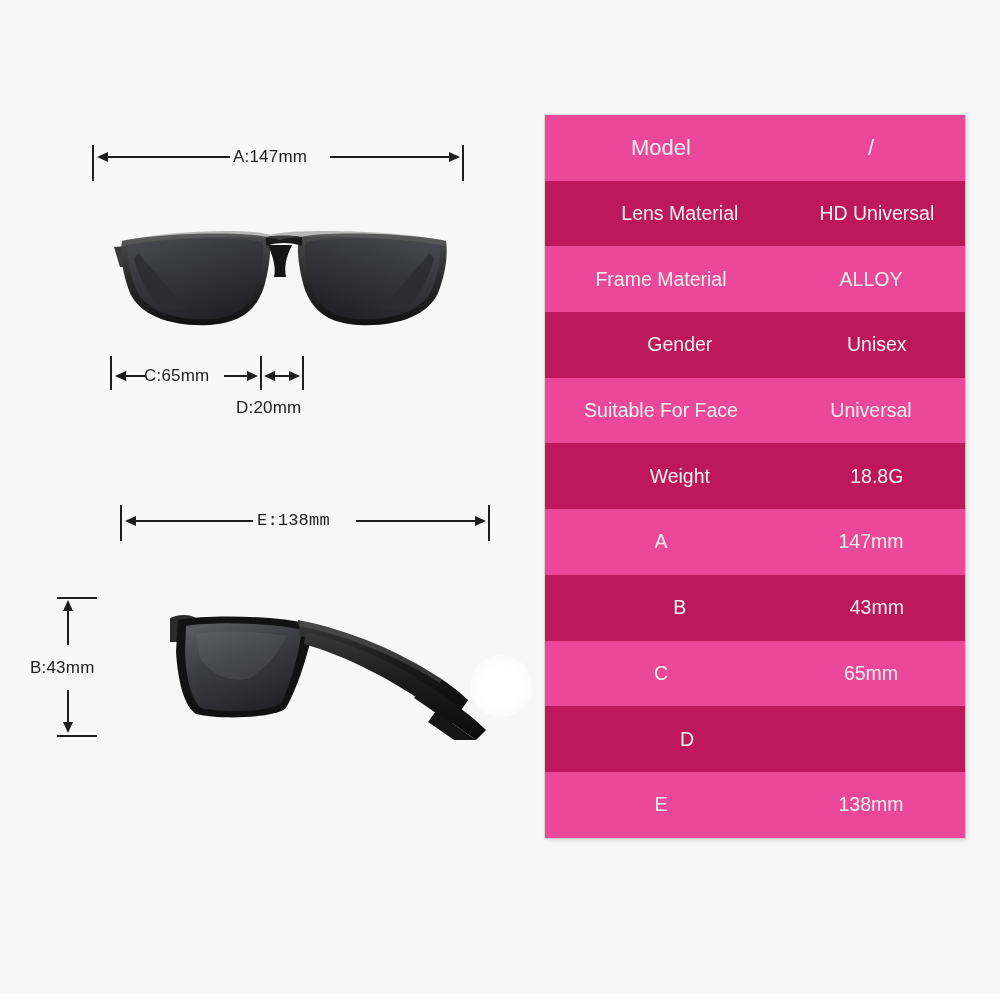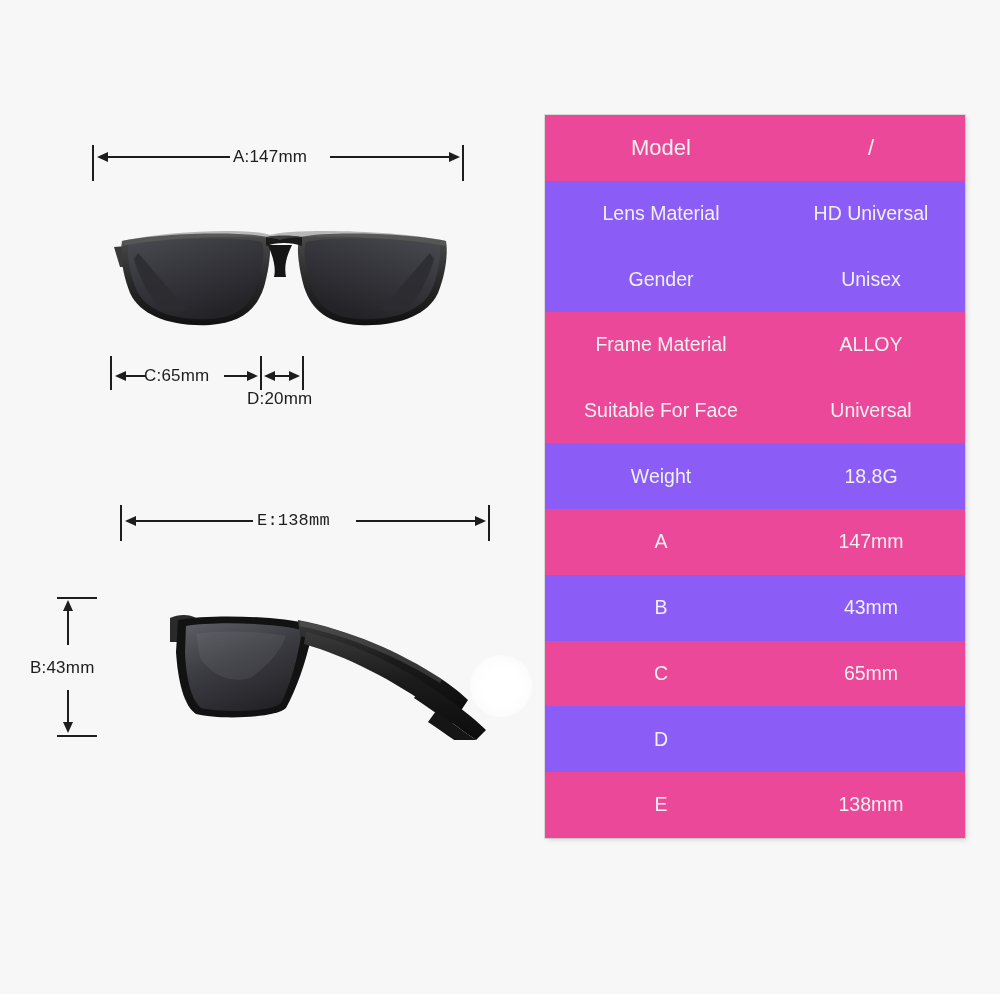--- a/index.html
+++ b/index.html
@@ -134,21 +134,21 @@
                 2px 2px 5px rgba(0,0,0,0.13);
     overflow: hidden;
   }
   .spec-row {
     display: flex;
     align-items: center;
     height: 65.7px;
     box-sizing: border-box;
   }
   .spec-row.dark  { background: #ec4899; }
-  .spec-row.light { background: #8b5cf6; }
+  .spec-row.light { background: #be185d; padding-left: 26px; }
 
   .spec-key, .spec-val {
     color: #f0f0f0;
     font-size: 19.5px;
     text-align: center;
     font-family: "Liberation Sans", sans-serif;
     font-weight: 400;
     white-space: nowrap;
     overflow: hidden;
   }
@@ -231,21 +231,21 @@
 
     <div class="arrow-line-h" style="left:118px; top:375px; width:28px;"></div>
     <div class="arrow-line-h" style="left:224px; top:375px; width:29px;"></div>
     <div class="arrow-head left" style="left:115px; top:371px;"></div>
     <div class="arrow-head right" style="left:247px; top:371px;"></div>
     <div class="dim-label" style="left:144px; top:366px;">C:65mm</div>
 
     <div class="arrow-line-h" style="left:266px; top:375px; width:31px;"></div>
     <div class="arrow-head left" style="left:264px; top:371px;"></div>
     <div class="arrow-head right" style="left:289px; top:371px;"></div>
-    <div class="dim-label" style="left:236px; top:389px;margin-left:11px;">D:20mm</div>
+    <div class="dim-label" style="left:236px; top:398px;">D:20mm</div>
 
     <div class="tick-v" style="left:120px; top:505px; height:36px;"></div>
     <div class="tick-v" style="left:488px; top:505px; height:36px;"></div>
     <div class="arrow-line-h" style="left:128px; top:520px; width:125px;"></div>
     <div class="arrow-line-h" style="left:356px; top:520px; width:126px;"></div>
     <div class="arrow-head left" style="left:125px; top:516px;"></div>
     <div class="arrow-head right" style="left:475px; top:516px;"></div>
     <div class="dim-label" style="left:257px; top:511px;font-family:Liberation Mono, monospace;">E:138mm</div>
 
     <div class="tick-h" style="left:57px; top:597px; width:40px;"></div>
@@ -311,31 +311,31 @@
     <div class="spec-row dark header">
       <div class="spec-key">Model</div>
       <div class="spec-val">/</div>
     </div>
 
     <div class="spec-row light">
       <div class="spec-key">Lens Material</div>
       <div class="spec-val">HD Universal</div>
     </div>
 
+    <div class="spec-row dark">
+      <div class="spec-key">Frame Material</div>
+      <div class="spec-val">ALLOY</div>
+    </div>
+
     <div class="spec-row light">
       <div class="spec-key">Gender</div>
       <div class="spec-val">Unisex</div>
     </div>
 
     <div class="spec-row dark">
-      <div class="spec-key">Frame Material</div>
-      <div class="spec-val">ALLOY</div>
-    </div>
-
-    <div class="spec-row dark">
       <div class="spec-key">Suitable For Face</div>
       <div class="spec-val">Universal</div>
     </div>
 
     <div class="spec-row light">
       <div class="spec-key">Weight</div>
       <div class="spec-val">18.8G</div>
     </div>
 
     <div class="spec-row dark">

